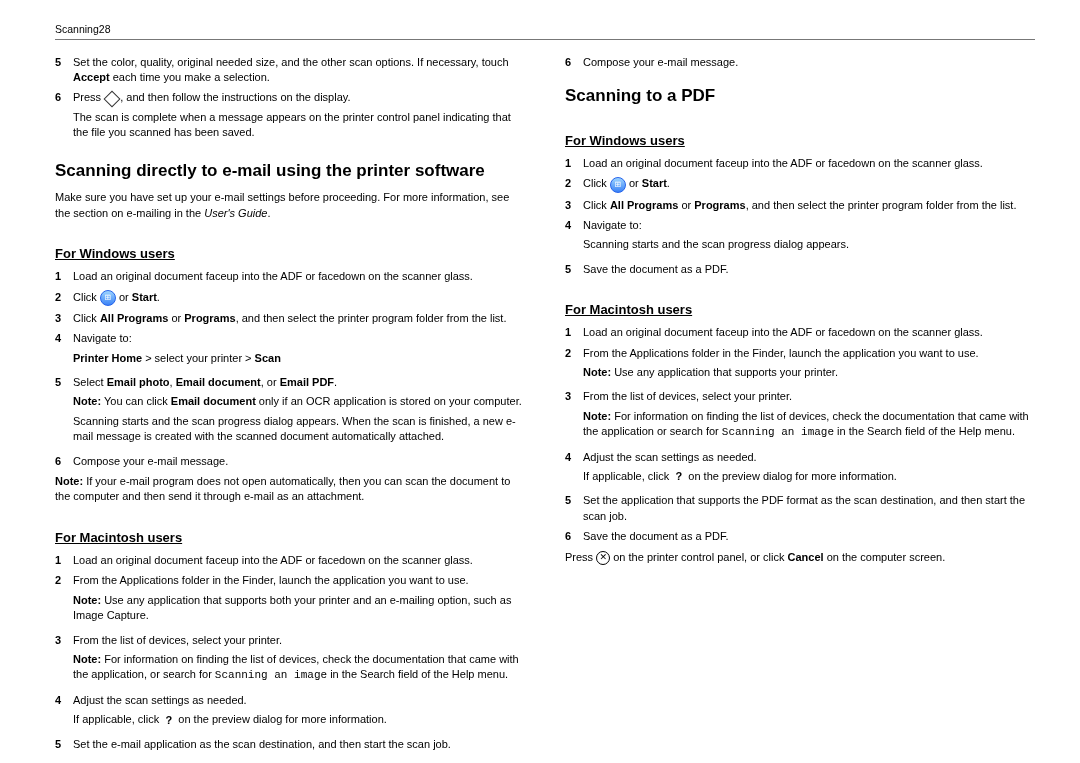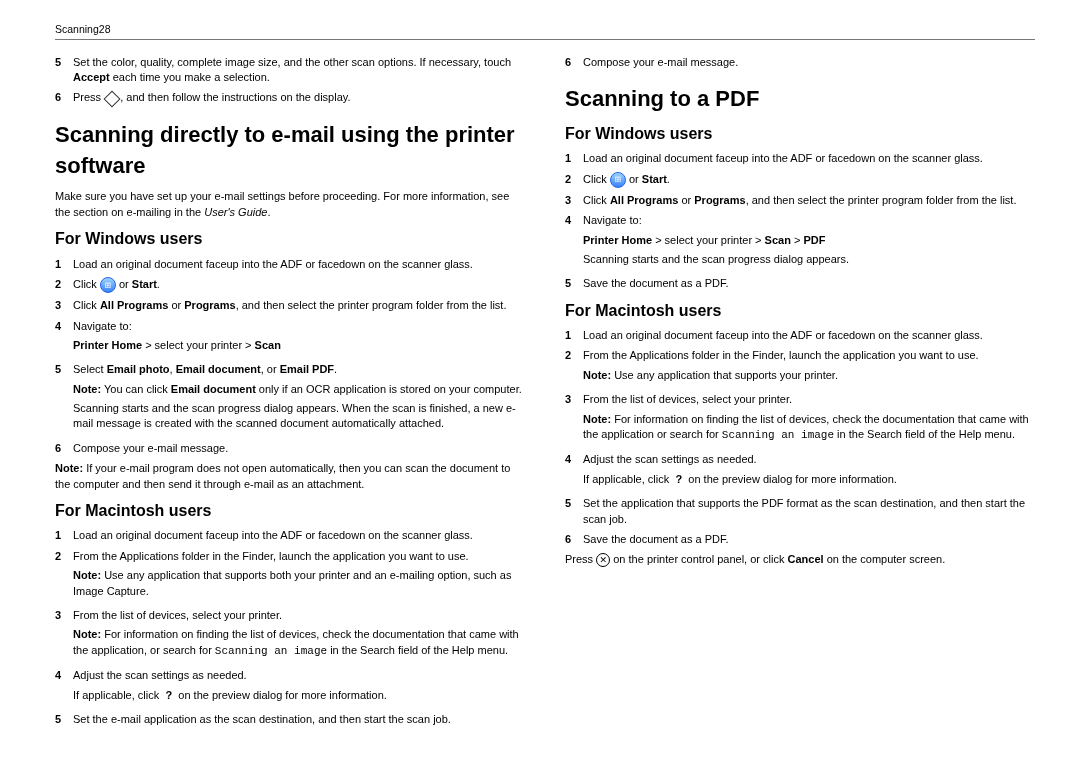--- a/index.html
+++ b/index.html
@@ -26,30 +26,31 @@
   }
   .columns {
     display: flex;
     gap: 40px;
   }
   .col {
     flex: 1;
     min-width: 0;
   }
   h2 {
-    font-size: 22px;
+    font-size: 17px;
     font-weight: bold;
     margin-top: 14px;
     margin-bottom: 8px;
   }
   h3 {
-    font-size: 16px;
+    font-size: 13px;
     font-weight: bold;
-    margin-top: 8px;
+    margin-top: 24px;
     margin-bottom: 6px;
+    text-decoration: underline;
   }
   p { margin: 4px 0; }
   .step {
     display: flex;
     margin: 5px 0;
   }
   .step .num {
     min-width: 18px;
     font-weight: bold;
     text-align: left;
@@ -103,27 +104,28 @@
     <span>Scanning</span>
     <span>28</span>
   </div>
 
   <div class="columns">
 
     <div class="col">
 
       <div class="step">
         <div class="num">5</div>
-        <div class="body"><span>Set the color, quality, complete image size, and the other scan options. If necessary, touch </span><span class="bold">Accept</span><span> each time you make a selection.</span></div>
+        <div class="body"><span>Set the color, quality, original needed size, and the other scan options. If necessary, touch </span><span class="bold">Accept</span><span> each time you make a selection.</span></div>
       </div>
 
       <div class="step">
         <div class="num">6</div>
         <div class="body">
           <span>Press </span><span class="icon-diamond"></span><span>, and then follow the instructions on the display.</span>
+          <p>The scan is complete when a message appears on the printer control panel indicating that the file you scanned has been saved.</p>
         </div>
       </div>
 
       <h2>Scanning directly to e-mail using the printer software</h2>
       <p><span>Make sure you have set up your e-mail settings before proceeding. For more information, see the section on e-mailing in the </span><span class="italic">User's Guide</span><span>.</span></p>
 
       <h3>For Windows users</h3>
       <div class="step">
           <div class="num">1</div>
           <div class="body">Load an original document faceup into the ADF or facedown on the scanner glass.</div>
@@ -198,21 +200,20 @@
           <div class="num">2</div>
           <div class="body"><span>Click </span><span class="icon-win">⊞</span><span> or </span><span class="bold">Start</span><span>.</span></div>
         </div>
       <div class="step">
           <div class="num">3</div>
           <div class="body"><span>Click </span><span class="bold">All Programs</span><span> or </span><span class="bold">Programs</span><span>, and then select the printer program folder from the list.</span></div>
         </div>
       <div class="step">
           <div class="num">4</div>
           <div class="body"><span>Navigate to:</span>
-        <p><span class="bold">Printer Home</span><span> &gt; select your printer &gt; </span><span class="bold">Scan</span><span> &gt; </span><span class="bold">PDF</span></p>
         <p>Scanning starts and the scan progress dialog appears.</p></div>
         </div>
       <div class="step">
           <div class="num">5</div>
           <div class="body">Save the document as a PDF.</div>
         </div>
 
       <h3>For Macintosh users</h3>
       <div class="step">
           <div class="num">1</div>

